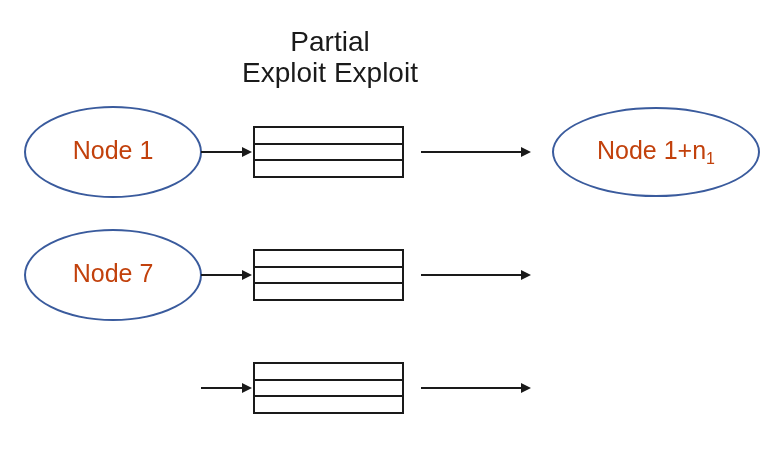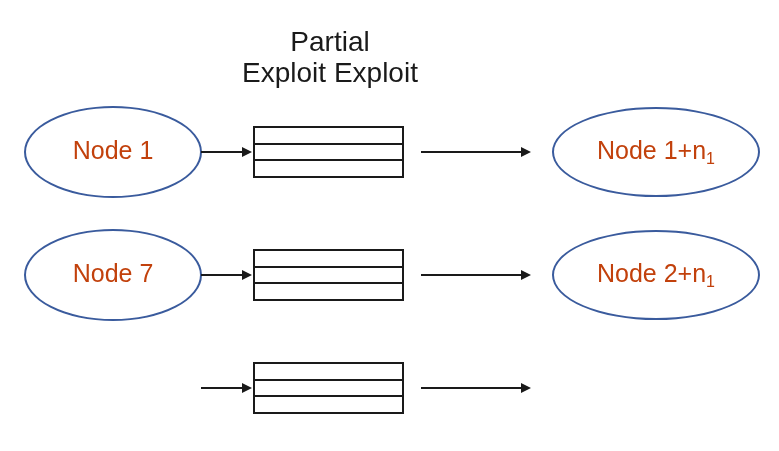--- a/index.html
+++ b/index.html
@@ -127,23 +127,20 @@
     </div>
     <div class="shaft a1"></div>
     <div class="ahead a1"></div>
     <div class="vbox">
       <div class="vseg"></div>
       <div class="vseg"></div>
       <div class="vseg"></div>
     </div>
     <div class="shaft a2"></div>
     <div class="ahead a2"></div>
-    <div class="ellipse tgt">
-      <span class="nlabel"><span>Node 2+n</span><span class="subsc">1</span></span>
-    </div>
   </div>
 
   <div class="row" style="--cy:388px">
     <div class="shaft a1"></div>
     <div class="ahead a1"></div>
     <div class="vbox">
       <div class="vseg"></div>
       <div class="vseg"></div>
       <div class="vseg"></div>
     </div>

